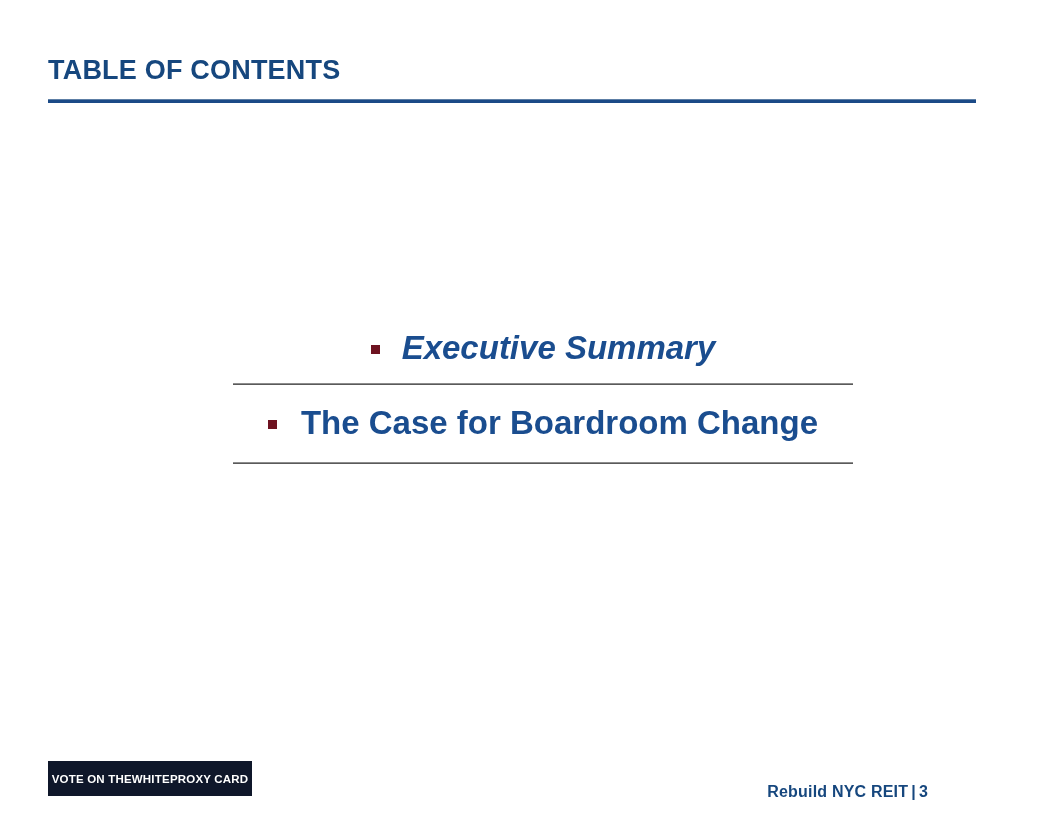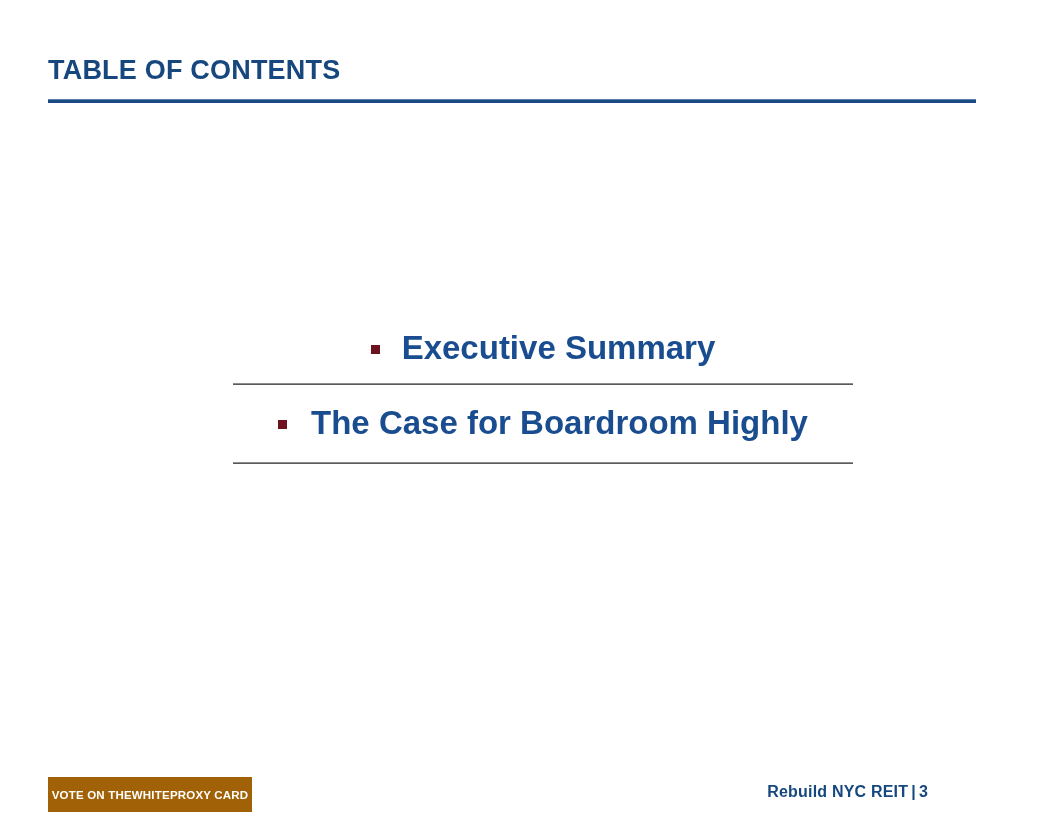--- a/index.html
+++ b/index.html
@@ -59,21 +59,21 @@
     white-space: nowrap;
   }
   .toc-item.wrap {
     white-space: normal;
   }
   .toc-row {
     display: flex;
     align-items: flex-start;
     justify-content: center;
   }
-  .toc-row-1 { padding: 9px 0 14px 0; }
+  .toc-row-1 { padding: 9px 0 14px 0; font-style: italic; }
   .toc-row-2 { padding: 17px 0 18px 0; }
   .toc-row-3 { padding: 20px 0 10px 0; }
 
   .bullet-square {
     display: inline-block;
     width: 9px;
     height: 9px;
     background: #6e1220;
     flex: 0 0 auto;
     margin-top: 18px;
@@ -88,24 +88,24 @@
     width: 620px;
     height: 0;
     border-top: 1px solid #8d8d8d;
     border-bottom: 1px solid #5a5a5a;
   }
 
   
   .proxy-badge {
     position: absolute;
     left: 48px;
-    top: 777px;
+    top: 761px;
     width: 204px;
     height: 35px;
-    background: #a16207;
+    background: #0f172a;
     display: flex;
     align-items: center;
     justify-content: center;
     color: #ffffff;
     font-size: 11.5px;
     font-weight: bold;
     letter-spacing: 0.2px;
   }
   .proxy-badge .u { }
 
@@ -133,21 +133,21 @@
 
     <div class="toc-row toc-row-1">
       <span class="bullet-square"></span>
       <span class="toc-item toc-text">Executive Summary</span>
     </div>
 
     <div class="toc-divider"></div>
 
     <div class="toc-row toc-row-2">
       <span class="bullet-square"></span>
-      <span class="toc-item toc-text">The Case for Boardroom Highly</span>
+      <span class="toc-item toc-text">The Case for Boardroom Change</span>
     </div>
 
     <div class="toc-divider"></div>
 
 
   </div>
 
   <div class="proxy-badge">
     <span>VOTE ON THE </span>
       <span class="u">WHITE</span>

